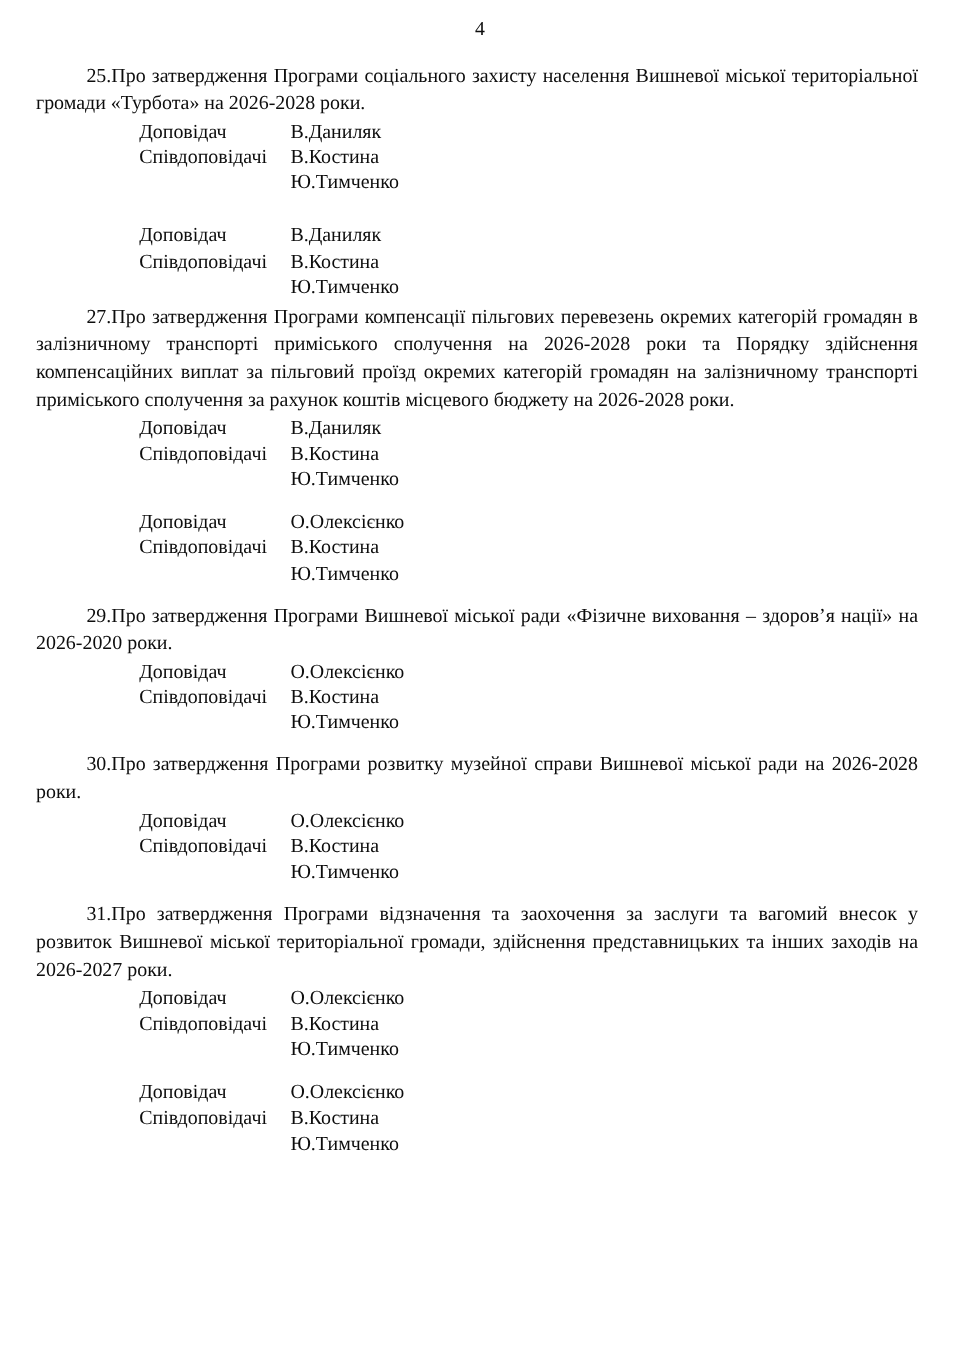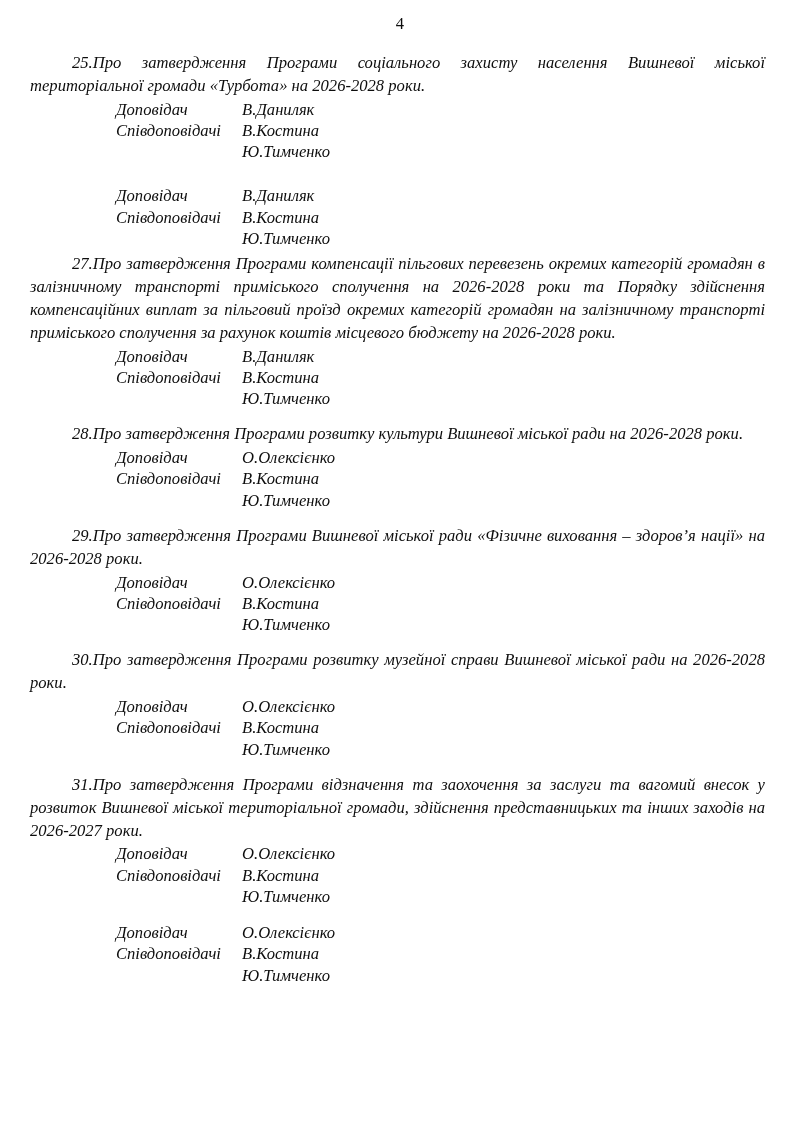--- a/index.html
+++ b/index.html
@@ -22,21 +22,20 @@
   }
   .page-number {
     text-align: center;
     font-size: 16.5px;
     line-height: 1.2;
     margin: 0 0 18px 0;
     letter-spacing: 0.2px;
   }
   .item {
     margin: 0 0 0 0;
-    font-style: italic;
   }
   .para {
     text-align: justify;
     text-justify: inter-word;
     text-indent: 42px;
     font-size: 16.6px;
     line-height: 1.38;
     margin: 0;
     padding: 0 5px 0 0;
     hyphens: none;
@@ -136,43 +135,42 @@
         <td class="role"></td>
         <td class="person">Ю.Тимченко</td>
       </tr>
     </tbody>
       </table>
   </div>
 
   <div class="gap-md"></div>
 
   <div class="item">
-    <p class="para">28.Про затвердження Програми розвитку культури Вишневої міської ради на 2026-2028 роки.</p>
-    <table class="speakers">
-      <tbody>
-          <tr>
-        <td class="role">Доповідач</td>
-        <td class="person">О.Олексієнко</td>
-      </tr>
-      <tr>
-        <td class="role">Співдоповідачі</td>
-        <td class="person">В.Костина</td>
-      </tr>
-      <tr>
-        <td class="role"></td>
-        <td class="person">Ю.Тимченко</td>
-      </tr>
-    </tbody>
-      </table>
-  </div>
-
-  <div class="gap-md"></div>
-
-  <div class="item">
-    <p class="para">29.Про затвердження Програми Вишневої міської ради «Фізичне виховання – здоров’я нації» на 2026-2028 роки.</p>
+    <table class="speakers">
+      <tbody>
+          <tr>
+        <td class="role">Доповідач</td>
+        <td class="person">О.Олексієнко</td>
+      </tr>
+      <tr>
+        <td class="role">Співдоповідачі</td>
+        <td class="person">В.Костина</td>
+      </tr>
+      <tr>
+        <td class="role"></td>
+        <td class="person">Ю.Тимченко</td>
+      </tr>
+    </tbody>
+      </table>
+  </div>
+
+  <div class="gap-md"></div>
+
+  <div class="item">
+    <p class="para">29.Про затвердження Програми Вишневої міської ради «Фізичне виховання – здоров’я нації» на 2026-2020 роки.</p>
     <table class="speakers">
       <tbody>
           <tr>
         <td class="role">Доповідач</td>
         <td class="person">О.Олексієнко</td>
       </tr>
       <tr>
         <td class="role">Співдоповідачі</td>
         <td class="person">В.Костина</td>
       </tr>

